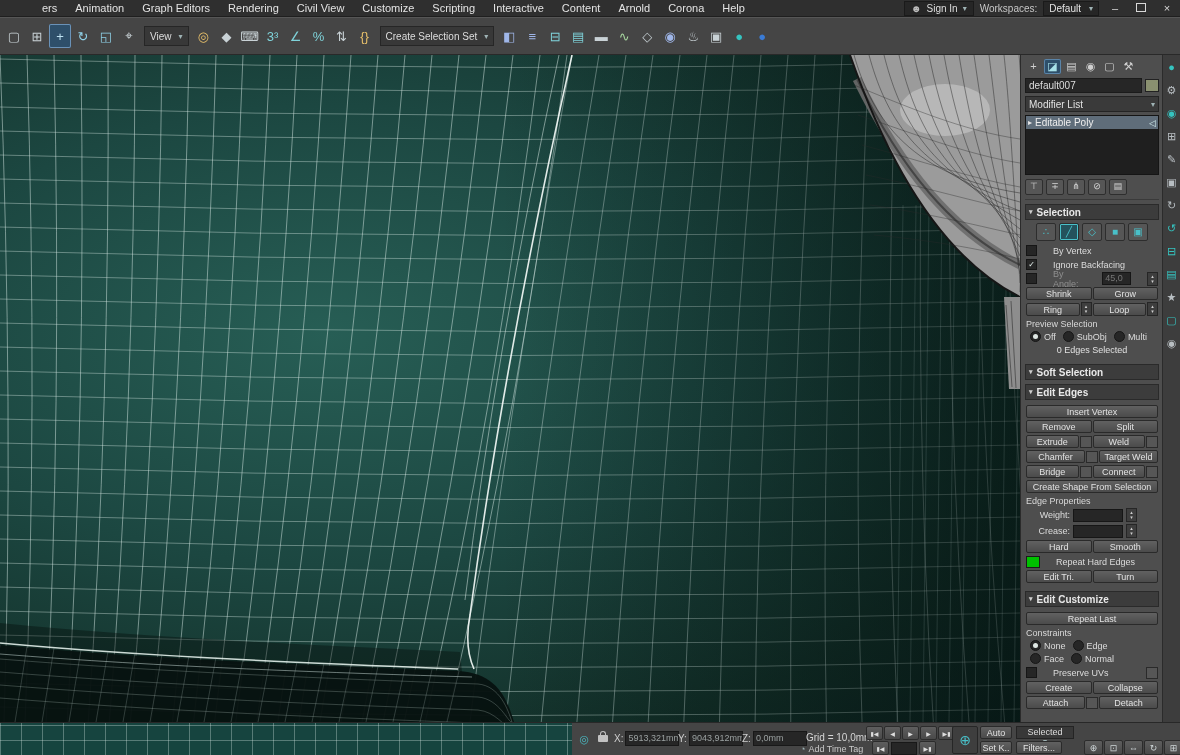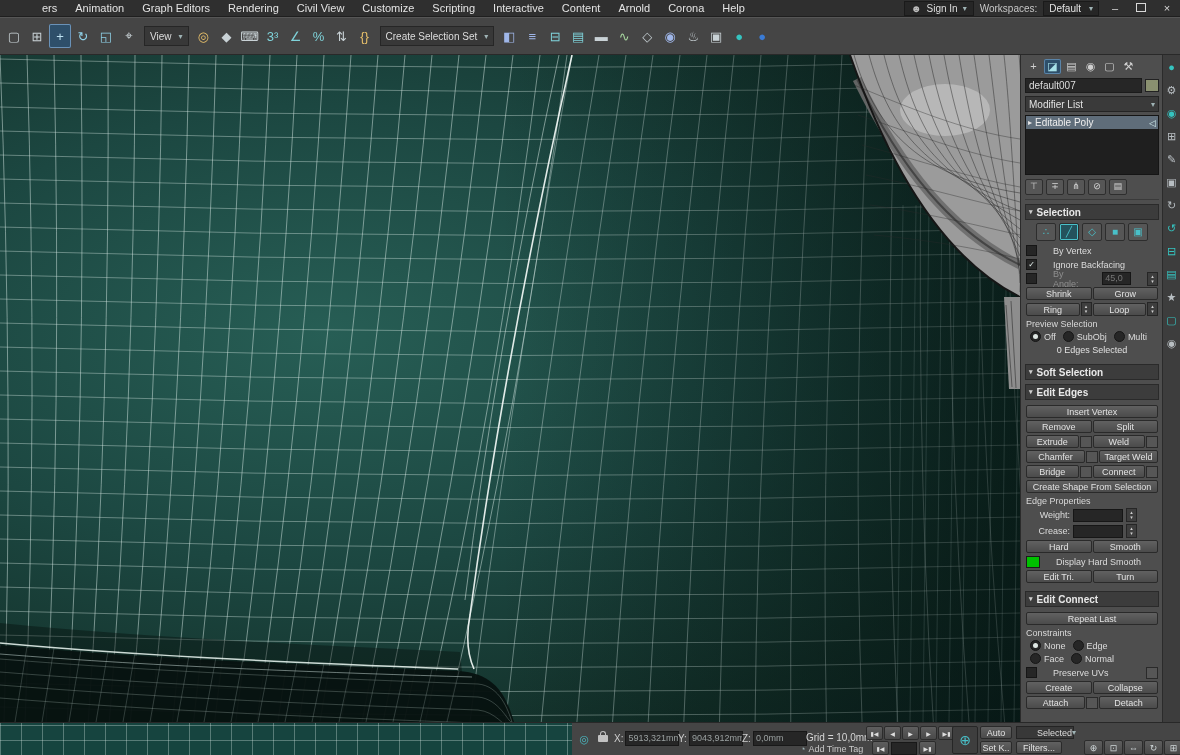--- a/index.html
+++ b/index.html
@@ -116,21 +116,21 @@
   .transport{position:absolute;left:866px;top:3px;display:flex;gap:1px;}
   .keysteps{position:absolute;left:872px;top:18px;display:flex;gap:1px;align-items:center;}
   .tr-btn{width:15px;height:12px;background:linear-gradient(#5e5e5e,#494949);border:1px solid #2c2c2c;
           border-radius:2px;font-size:6px;color:#ddd;display:flex;align-items:center;justify-content:center;}
   .frame-field{width:24px;height:11px;background:#262626;border:1px solid #181818;margin:0 1px;}
   .set-keys{position:absolute;left:952px;top:3px;width:24px;height:26px;background:#3e3e3e;border:1px solid #262626;
             border-radius:2px;color:#49c0c9;font-size:14px;display:flex;align-items:center;justify-content:center;}
   .sb-btn{position:absolute;height:13px;background:linear-gradient(#616161,#4b4b4b);border:1px solid #2a2a2a;
           border-radius:2px;color:#e2e2e2;font-size:9px;line-height:12px;text-align:center;box-sizing:border-box;}
   .sb-dd{position:absolute;left:1016px;top:3px;width:58px;height:13px;background:#383838;border:1px solid #242424;
-         display:flex;align-items:center;justify-content:space-between;padding:0 20px;box-sizing:border-box;font-size:9px;}
+         display:flex;align-items:center;justify-content:space-between;padding:0 5px;box-sizing:border-box;font-size:9px;flex-direction:column;}
   .nav-cluster{position:absolute;left:1084px;top:17px;display:flex;gap:1px;}
   .nav-btn{width:17px;height:13px;background:linear-gradient(#5e5e5e,#494949);border:1px solid #2c2c2c;
            border-radius:2px;font-size:9px;color:#cfd6d8;display:flex;align-items:center;justify-content:center;}
 </style>
 </head>
 <body>
 
 <div class="app">
 
   <div class="menu-bar">
@@ -489,31 +489,31 @@
             <span>▴</span>
             <span>▾</span>
           </span>
       </div>
       <div class="btn-row">
         <div class="btn half">Hard</div>
         <div class="btn half">Smooth</div>
       </div>
       <div class="chk-row">
         <span class="swatch-green" style="background: rgb(0, 192, 0);"></span>
-        <span>Display Hard Smooth</span>
+        <span>Repeat Hard Edges</span>
       </div>
       <div class="btn-row">
         <div class="btn half">Edit Tri.</div>
         <div class="btn half">Turn</div>
       </div>
     </div>
 
     <div class="rollout-header">
       <span class="rh-arrow">▾</span>
-      <span>Edit Connect</span>
+      <span>Edit Customize</span>
     </div>
     <div class="rollout-body">
       <div class="btn full">Repeat Last</div>
       <div class="group-label">Constraints</div>
       <div class="radio-row">
         <span class="radio sel"></span>
         <span class="rl">None</span>
         <span class="radio"></span>
         <span class="rl">Edge</span>
       </div>

